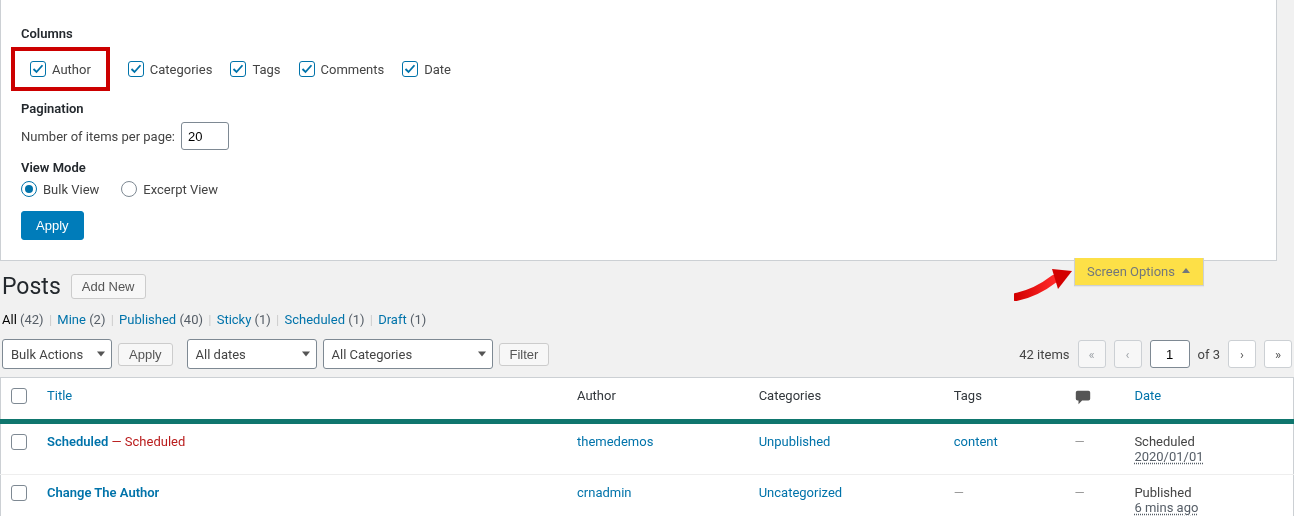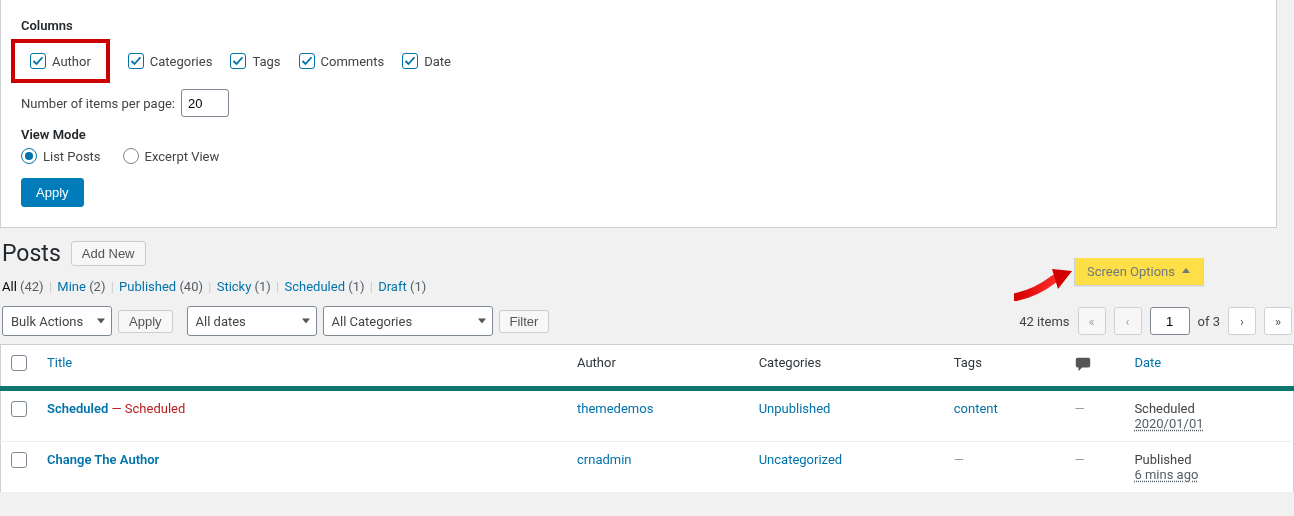--- a/index.html
+++ b/index.html
@@ -11,21 +11,21 @@
     font-size: 13px;
     width: 1294px;
   }
   a { color: #0073aa; text-decoration: none; }
 
   
   .screen-options-panel {
     background: #fff;
     border: 1px solid #ccd0d4;
     border-top: none;
-    padding: 8px 20px 20px;
+    padding: 16px 20px 20px;
     margin: 0 17px 0 0;
   }
   .section-label {
     color: #23282d;
     font-weight: 600;
     font-size: 13px;
     margin: 10px 0 6px;
   }
   .columns-row { display: flex; align-items: center; gap: 18px; }
   .col-item { display: flex; align-items: center; gap: 6px; }
@@ -198,32 +198,33 @@
       <label class="col-item">
         <span class="checkbox checked">
           <svg viewBox="0 0 16 16">
               <path d="M2 8 L6 12 L14 3" stroke="#0073aa" stroke-width="2.5" fill="none"></path>
             </svg>
         </span>
         <span>Date</span>
       </label>
     </div>
 
+    <div class="section-label">Pagination</div>
     <div class="pagination-row">
       <span>Number of items per page:</span>
       <input class="num-input" type="text" value="20" style="">
     </div>
 
     <div class="section-label">View Mode</div>
     <div class="viewmode-row">
       <label class="view-item">
         <span class="radio checked">
             <span class="dot"></span>
           </span>
-        <span>List Posts</span>
+        <span>Bulk View</span>
       </label>
       <label class="view-item">
         <span class="radio"></span>
         <span>Excerpt View</span>
       </label>
     </div>
 
     <button class="btn-primary">Apply</button>
   </div>
 

